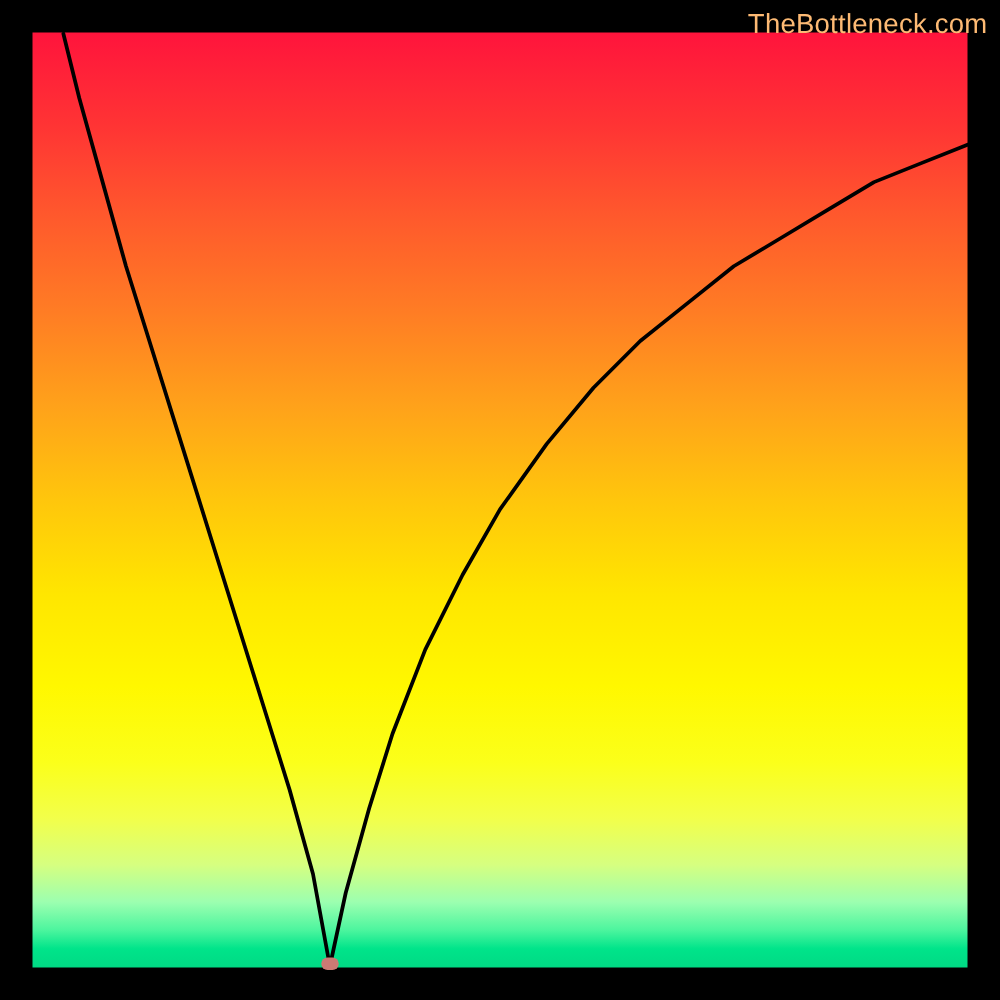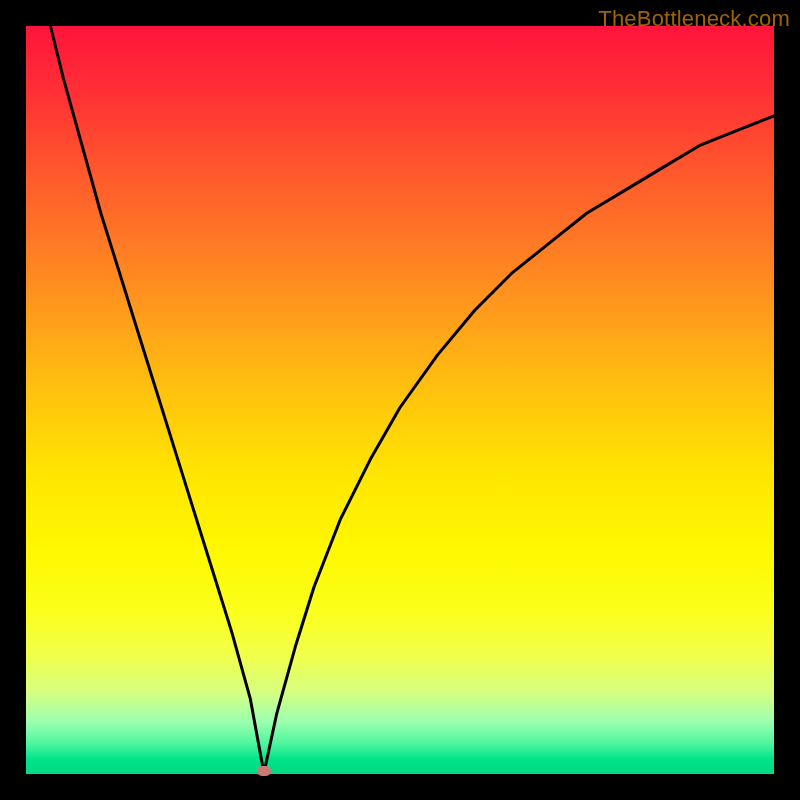--- a/index.html
+++ b/index.html
@@ -48,21 +48,21 @@
     position: absolute;
     top: 6px;
     right: 10px;
     color: #555;
     font-size: 22px;
     font-weight: 500;
     letter-spacing: 0.2px;
     user-select: none;
   }
   .watermark-inner {
-    color: #a16207;
+    color: #fdba74;
   }
   svg.curve-layer {
     position: absolute;
     left: 0;
     top: 0;
     width: 748px;
     height: 748px;
     overflow: visible;
   }
   .minpoint {

